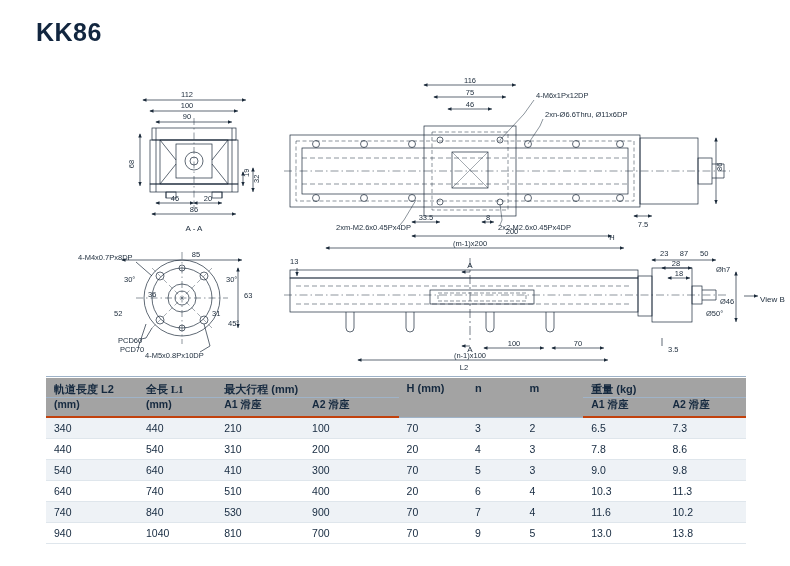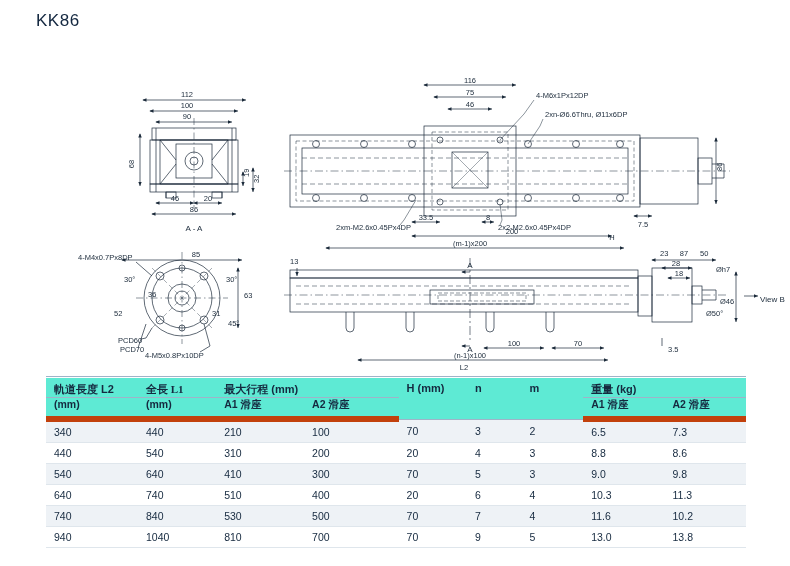--- a/index.html
+++ b/index.html
@@ -7,23 +7,23 @@
   body {
     width: 790px; height: 566px;
     background: #ffffff;
     font-family: "Liberation Sans", sans-serif;
     color: #1b2a3a;
     position: relative;
     overflow: hidden;
   }
   .title {
     position: absolute;
-    left: 36px; top: 11px;
-    font-size: 17px;
-    font-weight: normal;
+    left: 36px; top: 18px;
+    font-size: 25px;
+    font-weight: bold;
     color: #12263f;
     letter-spacing: .5px;
   }
   .drawing {
     position: absolute;
     left: 0; top: 40px;
     width: 790px; height: 330px;
   }
   .drawing svg { display:block; }
 
@@ -40,26 +40,26 @@
     padding: 4px 6px 4px 8px;
     font-weight: normal;
     color: #15293f;
     white-space: nowrap;
   }
   .spec-table thead th {
     font-weight: bold;
     font-size: 11px;
     vertical-align: top;
     border-bottom: 1px solid #9fb3c8;
-    background: #5eead4;
+    background: #a3a3a3;
   }
   .spec-table thead .sub th {
     font-weight: bold;
     font-size: 10.5px;
-    border-bottom: 6px solid #c2410c;
+    border-bottom: 2px solid #c2410c;
     padding-top: 0;
   }
   .hdr-row1 th { border-bottom: none; padding-bottom: 0; }
   .spec-table tbody tr { height: 15px; }
   .spec-table tbody tr:nth-child(odd) { background: #eef2f6; }
   .spec-table tbody tr:nth-child(even) { background: #ffffff; }
   .spec-table tbody td { border-bottom: 1px solid #dfe6ec; }
   .col-l2  { width: 96px; }
   .col-l1  { width: 84px; font-family: Liberation Serif, serif; }
   .col-a1s { width: 96px; }
@@ -338,21 +338,21 @@
       <td>7.3</td>
     </tr>
     <tr>
       <td>440</td>
       <td>540</td>
       <td>310</td>
       <td>200</td>
       <td>20</td>
       <td>4</td>
       <td>3</td>
-      <td>8.8</td>
+      <td>7.8</td>
       <td>8.6</td>
     </tr>
     <tr>
       <td>540</td>
       <td>640</td>
       <td>410</td>
       <td>300</td>
       <td>70</td>
       <td>5</td>
       <td>3</td>
@@ -367,21 +367,21 @@
       <td>20</td>
       <td>6</td>
       <td>4</td>
       <td>10.3</td>
       <td>11.3</td>
     </tr>
     <tr>
       <td>740</td>
       <td>840</td>
       <td>530</td>
-      <td>500</td>
+      <td>900</td>
       <td>70</td>
       <td>7</td>
       <td>4</td>
       <td>11.6</td>
       <td>10.2</td>
     </tr>
     <tr>
       <td>940</td>
       <td>1040</td>
       <td>810</td>

